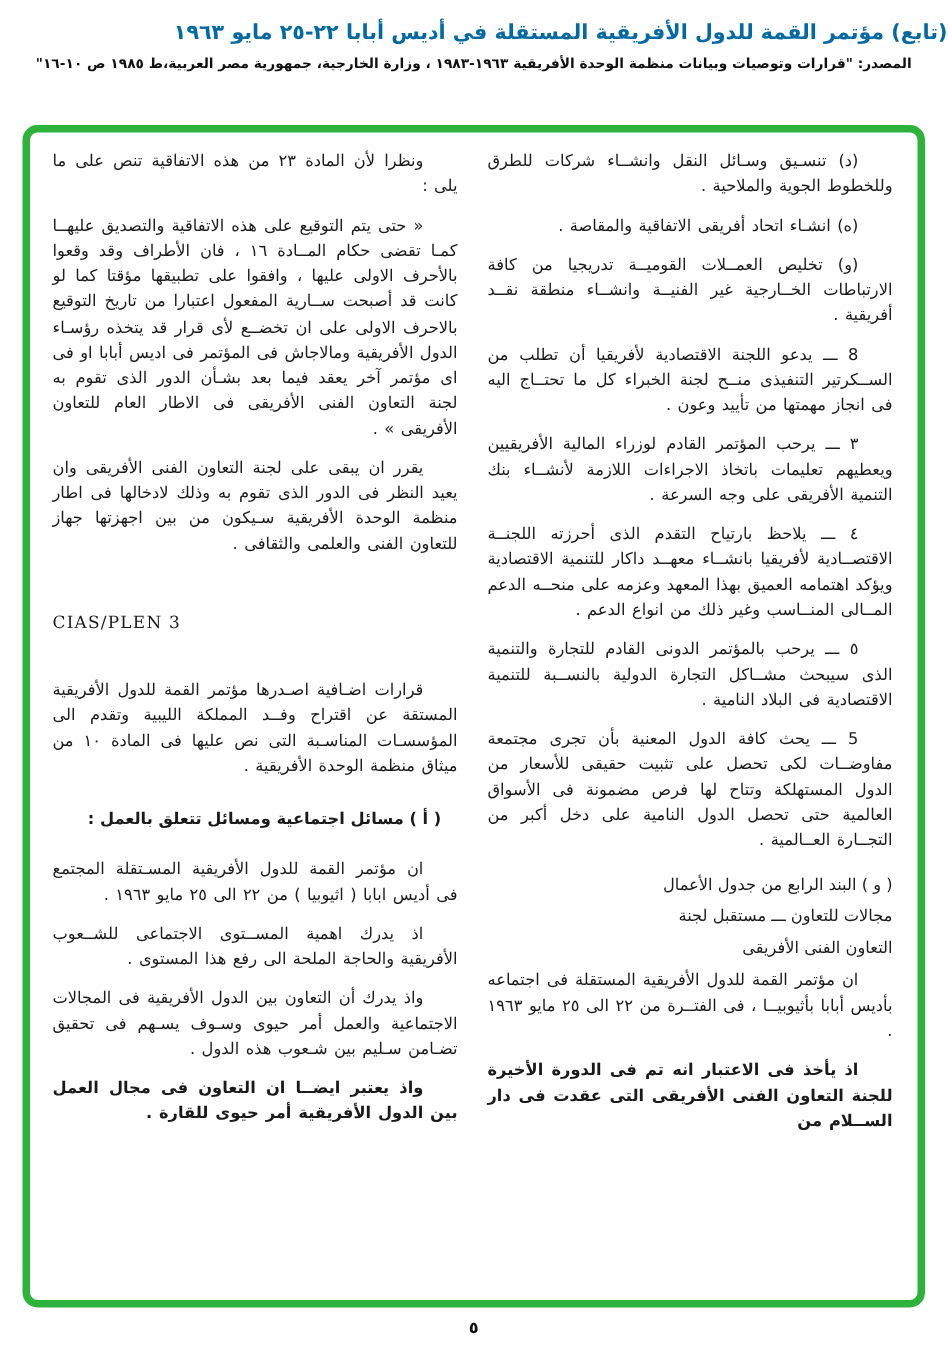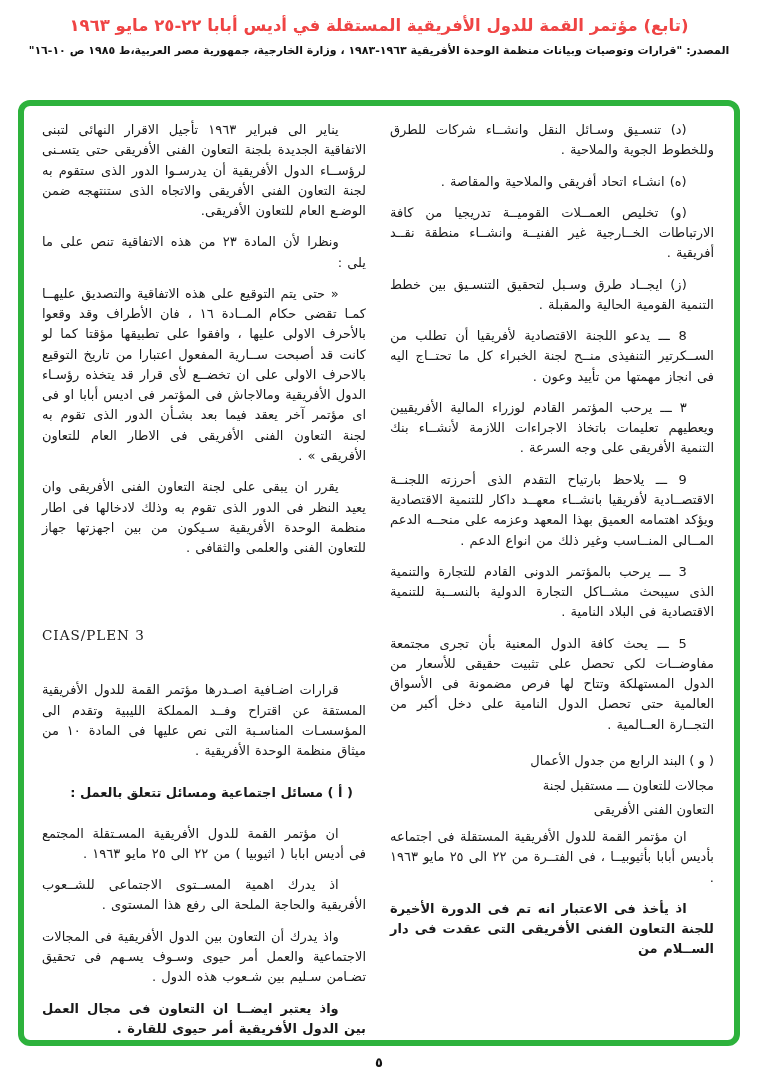--- a/index.html
+++ b/index.html
@@ -14,21 +14,22 @@
     color: #1a1a1a;
   }
   .page-header {
     padding-top: 16px;
     text-align: center;
   }
   .doc-title {
     font-size: 16.5px;
     font-weight: bold;
     letter-spacing: 0;
-    color: #ef4444;
+    color: #0369a1;
+    text-align: right;
   }
   .doc-source {
     margin-top: 9px;
     font-size: 11px;
     font-weight: bold;
     color: #111;
   }
   .content-frame {
     position: absolute;
     top: 100px;
@@ -66,21 +67,21 @@
     line-height: 1.9;
   }
   .heading-line { display: block; }
   .latin-ref {
     direction: ltr;
     text-align: left;
     text-indent: 0;
     font-family: "DejaVu Serif", serif;
     font-size: 13.5px;
     letter-spacing: 1px;
-    margin: 67px 0 34px 0;
+    margin: 42px 0 34px 0;
   }
   .gap-lg { margin-top: 10px; }
   .inline-heading {
     font-weight: bold;
     text-indent: 0;
     margin: 22px 13px 20px 0;
   }
   .page-number {
     position: absolute;
     bottom: 8px;
@@ -98,41 +99,39 @@
 <header class="page-header">
   <div class="doc-title">(تابع)  مؤتمر القمة للدول الأفريقية المستقلة في أديس أبابا ٢٢-٢٥ مايو ١٩٦٣</div>
   <div class="doc-source">المصدر: "قرارات وتوصيات وبيانات منظمة الوحدة الأفريقية ١٩٦٣-١٩٨٣ ، وزارة الخارجية، جمهورية مصر العربية،ط ١٩٨٥ ص ١٠-١٦"</div>
 </header>
 
 <main class="content-frame">
   <div class="columns">
 
     <section class="col">
       <p class="para">(د) تنسـيق وسـائل النقل وانشــاء شركات للطرق وللخطوط الجوية والملاحية .</p>
-      <p class="para">(ه)  انشـاء اتحاد أفريقى والملاحية والمقاصة .</p>
+      <p class="para">(ه)  انشـاء اتحاد أفريقى الاتفاقية والمقاصة .</p>
       <p class="para">(و) تخليص العمــلات القوميــة تدريجيا من كافة الارتباطات الخــارجية غير الفنيــة وانشــاء منطقة نقــد أفريقية .</p>
-      <p class="para">(ز) ايجــاد طرق وسـبل لتحقيق التنسـيق بين خطط التنمية القومية الحالية والمقبلة .</p>
       <p class="para">8 ـــ يدعو اللجنة الاقتصادية لأفريقيا أن تطلب من الســكرتير التنفيذى منــح لجنة الخبراء كل ما تحتــاج اليه فى انجاز مهمتها من تأييد وعون .</p>
       <p class="para">٣ ـــ يرحب المؤتمر القادم لوزراء المالية الأفريقيين ويعطيهم تعليمات باتخاذ الاجراءات اللازمة لأنشــاء بنك التنمية الأفريقى على وجه السرعة .</p>
-      <p class="para">9 ـــ يلاحظ بارتياح التقدم الذى أحرزته اللجنــة الاقتصــادية لأفريقيا بانشــاء معهــد داكار للتنمية الاقتصادية ويؤكد اهتمامه العميق بهذا المعهد وعزمه على منحــه الدعم المــالى المنــاسب وغير ذلك من انواع الدعم .</p>
-      <p class="para">3 ـــ يرحب بالمؤتمر الدونى القادم للتجارة والتنمية الذى سيبحث مشــاكل التجارة الدولية بالنســبة للتنمية الاقتصادية فى البلاد النامية .</p>
+      <p class="para">٤ ـــ يلاحظ بارتياح التقدم الذى أحرزته اللجنــة الاقتصــادية لأفريقيا بانشــاء معهــد داكار للتنمية الاقتصادية ويؤكد اهتمامه العميق بهذا المعهد وعزمه على منحــه الدعم المــالى المنــاسب وغير ذلك من انواع الدعم .</p>
+      <p class="para">٥ ـــ يرحب بالمؤتمر الدونى القادم للتجارة والتنمية الذى سيبحث مشــاكل التجارة الدولية بالنســبة للتنمية الاقتصادية فى البلاد النامية .</p>
       <p class="para">5 ـــ يحث كافة الدول المعنية بأن تجرى مجتمعة مفاوضــات لكى تحصل على تثبيت حقيقى للأسعار من الدول المستهلكة وتتاح لها فرص مضمونة فى الأسواق العالمية حتى تحصل الدول النامية على دخل أكبر من التجــارة العــالمية .</p>
 
       <div class="heading-center">
         <span class="heading-line">( و ) البند الرابع من جدول الأعمال</span>
         <span class="heading-line">مجالات للتعاون ـــ مستقبل لجنة</span>
         <span class="heading-line">التعاون الفنى الأفريقى</span>
       </div>
 
       <p class="para">ان مؤتمر القمة للدول الأفريقية المستقلة فى اجتماعه بأديس أبابا بأثيوبيــا ، فى الفتــرة من ٢٢ الى ٢٥ مايو ١٩٦٣ .</p>
       <p class="para bold">اذ يأخذ فى الاعتبار انه تم فى الدورة الأخيرة للجنة التعاون الفنى الأفريقى التى عقدت فى دار الســلام من</p>
     </section>
 
     <section class="col">
-      <p class="para">يناير الى فبراير ١٩٦٣ تأجيل الاقرار النهائى لتبنى الاتفاقية الجديدة بلجنة التعاون الفنى الأفريقى حتى يتسـنى لرؤســاء الدول الأفريقية أن يدرسـوا الدور الذى ستقوم به لجنة التعاون الفنى الأفريقى والاتجاه الذى ستنتهجه ضمن الوضـع العام للتعاون الأفريقى.</p>
       <p class="para">ونظرا لأن المادة ٢٣ من هذه الاتفاقية تنص على ما يلى :</p>
       <p class="para">« حتى يتم التوقيع على هذه الاتفاقية والتصديق عليهــا كمـا تقضى حكام المــادة ١٦ ، فان الأطراف وقد وقعوا بالأحرف الاولى عليها ، وافقوا على تطبيقها مؤقتا كما لو كانت قد أصبحت ســارية المفعول اعتبارا من تاريخ التوقيع بالاحرف الاولى على ان تخضــع لأى قرار قد يتخذه رؤسـاء الدول الأفريقية ومالاجاش فى المؤتمر فى اديس أبابا او فى اى مؤتمر آخر يعقد فيما بعد بشـأن الدور الذى تقوم به لجنة التعاون الفنى الأفريقى فى الاطار العام للتعاون الأفريقى » .</p>
       <p class="para">يقرر ان يبقى على لجنة التعاون الفنى الأفريقى وان يعيد النظر فى الدور الذى تقوم به وذلك لادخالها فى اطار منظمة الوحدة الأفريقية سـيكون من بين اجهزتها جهاز للتعاون الفنى والعلمى والثقافى .</p>
 
       <p class="latin-ref">CIAS/PLEN 3</p>
 
       <p class="para">قرارات اضـافية اصـدرها مؤتمر القمة للدول الأفريقية المستقة عن اقتراح وفــد المملكة الليبية وتقدم الى المؤسسـات المناسـبة التى نص عليها فى المادة ١٠ من ميثاق منظمة الوحدة الأفريقية .</p>
 
       <p class="inline-heading">( أ ) مسائل اجتماعية ومسائل تتعلق بالعمل :</p>
 

